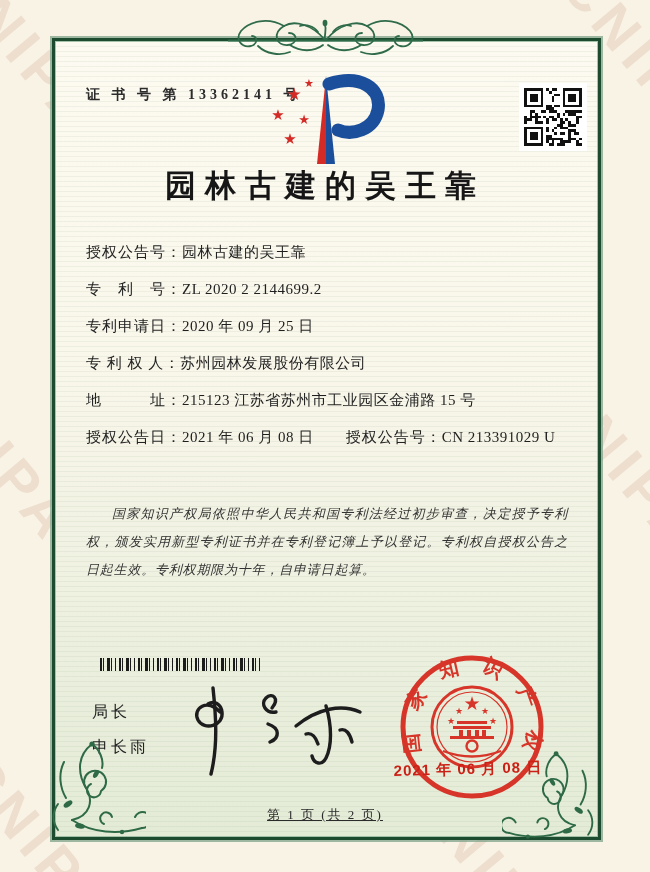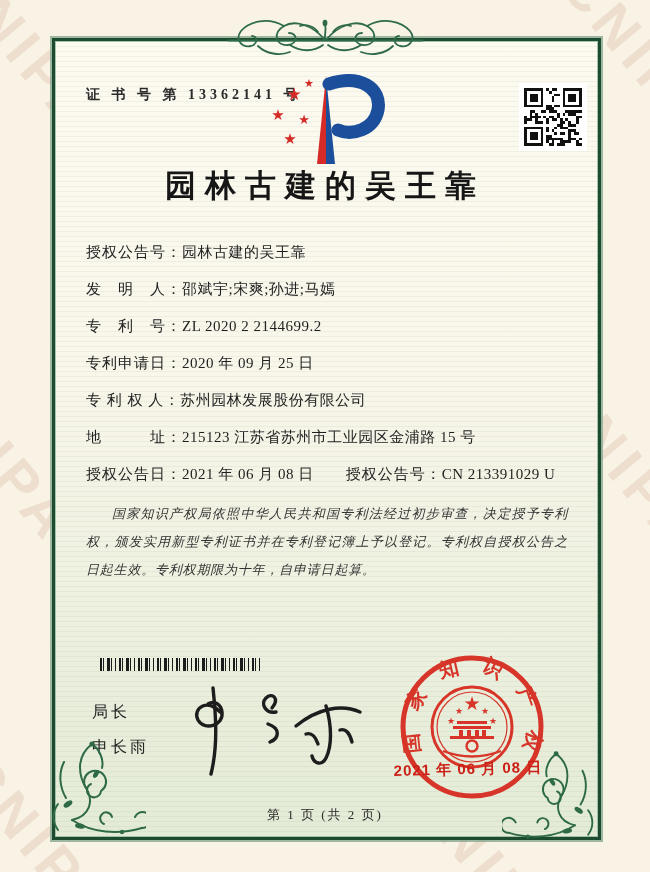--- a/index.html
+++ b/index.html
@@ -65,21 +65,21 @@
   .signature{position:absolute; left:180px; top:682px; width:185px; height:100px;}
   .seal{position:absolute; left:397px; top:652px; width:150px; height:150px; opacity:.93;}
   .seal-date{
     position:absolute; left:383px; top:760px; width:170px; text-align:center;
     font-family:"Liberation Sans","DejaVu Sans",sans-serif;
     font-weight:bold; font-size:15px; color:#cb2015; letter-spacing:1px;
     transform:rotate(-1.5deg); white-space:pre;
   }
   .footer{
     position:absolute; left:0; top:806px; width:650px; text-align:center;
-    font-size:13px; letter-spacing:2px; color:#2b2b2b;
+    font-size:13px; letter-spacing:2px; color:#2b2b2b;text-decoration:underline;
   }
   .orn-top{position:absolute; left:228px; top:12px; width:195px; height:52px;}
   .orn-bl{position:absolute; left:34px; top:740px; width:112px; height:102px;}
   .orn-br{position:absolute; left:502px; top:750px; width:112px; height:96px; transform:scaleX(-1);}
   svg text{font-family:"Liberation Serif","DejaVu Serif",serif;}
 </style>
 </head>
 <body>
 
 <div class="page">
@@ -258,24 +258,20 @@
   </svg>
 
   <div class="title">园林古建的吴王靠</div>
 
   <div class="rows">
     <div class="row">
       <span class="lab">授权公告号：</span>
       <span class="val">园林古建的吴王靠</span>
     </div>
     <div class="row">
-      <span class="lab">发　明　人：</span>
-      <span class="val">邵斌宇;宋爽;孙进;马嫣</span>
-    </div>
-    <div class="row">
       <span class="lab">专　利　号：</span>
       <span class="val">ZL 2020 2 2144699.2</span>
     </div>
     <div class="row">
       <span class="lab">专利申请日：</span>
       <span class="val">2020 年 09 月 25 日</span>
     </div>
     <div class="row">
       <span class="lab">专 利 权 人：</span>
       <span class="val">苏州园林发展股份有限公司</span>

